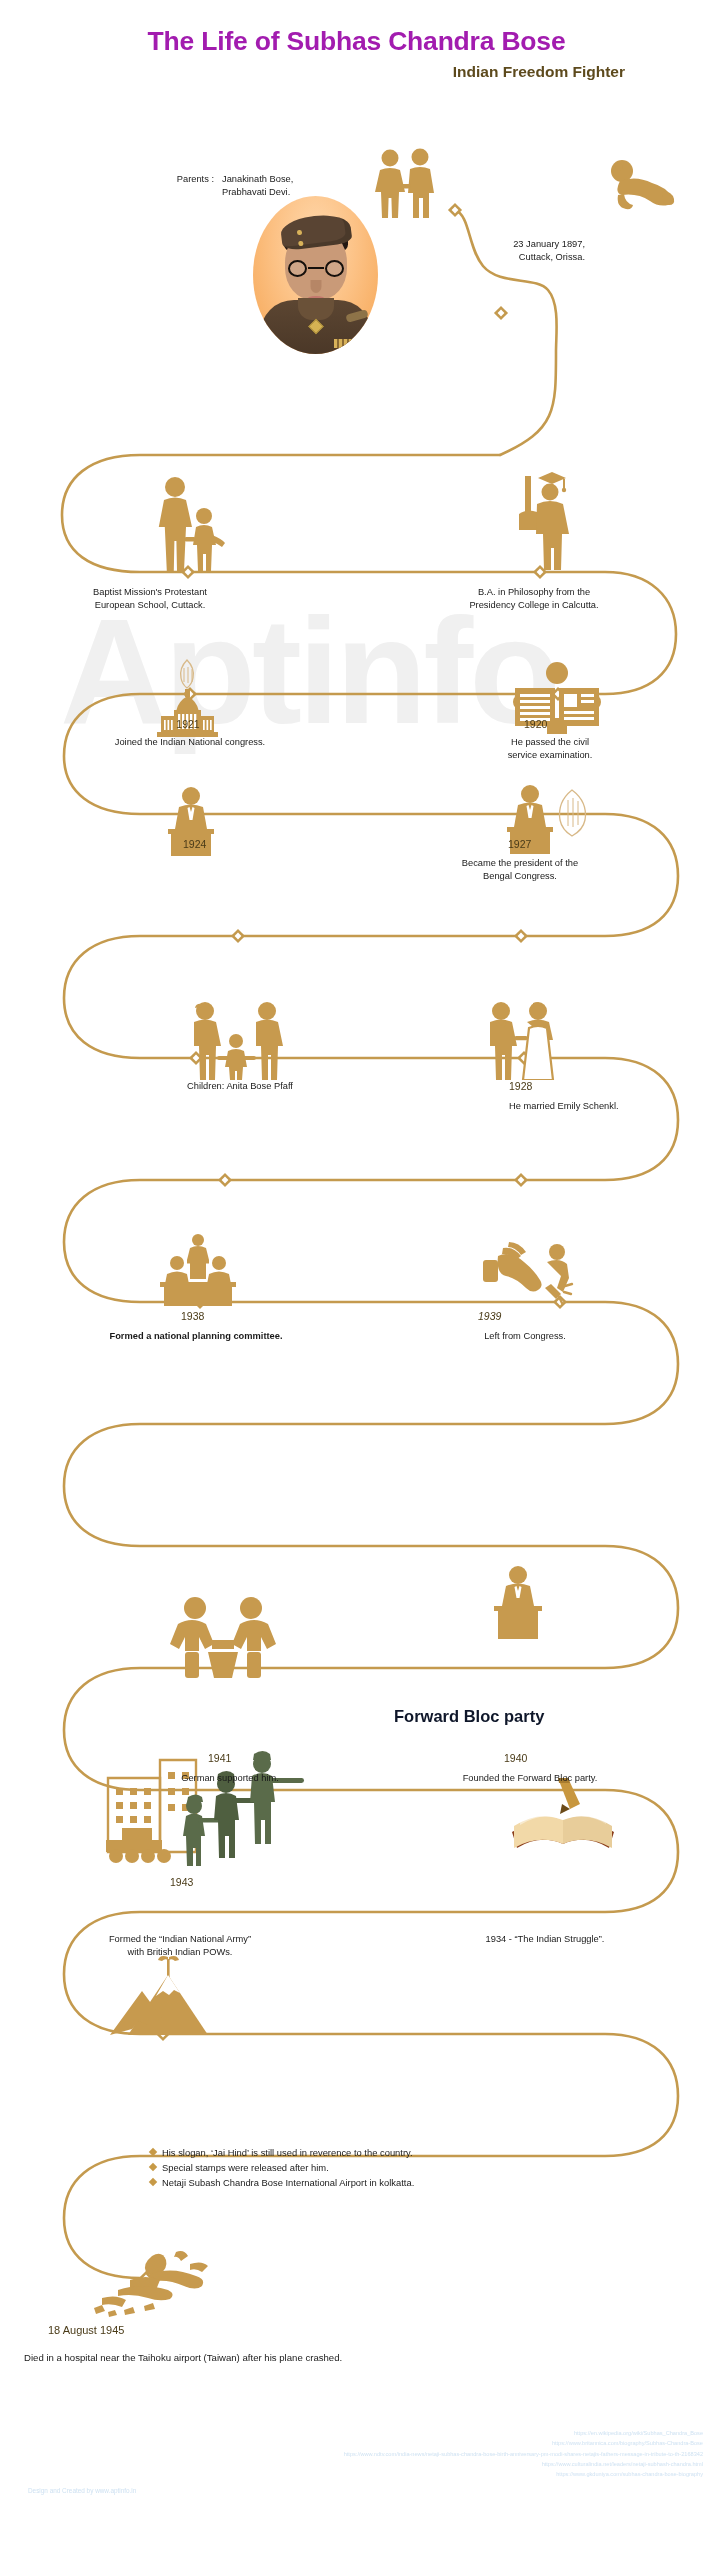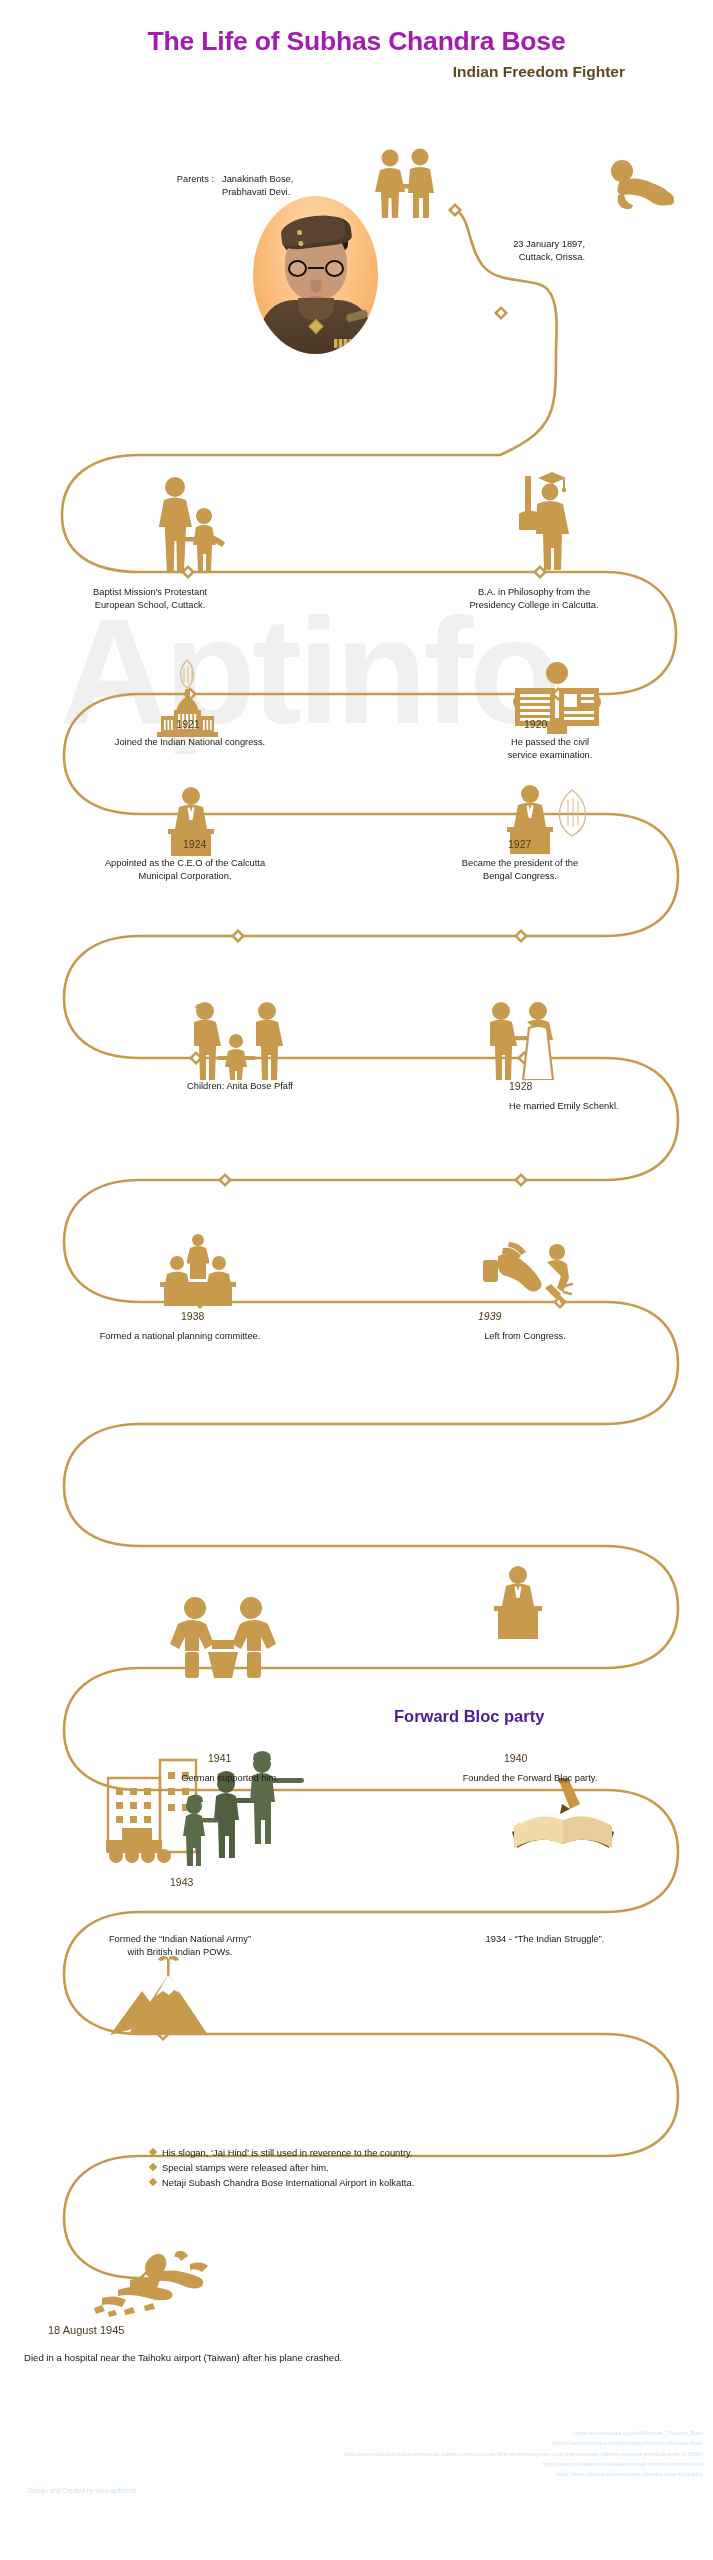--- a/index.html
+++ b/index.html
@@ -202,21 +202,21 @@
     transform: rotate(-16deg);
   }
 
   
   #fwd-bloc-label {
     position: absolute;
     left: 394px; top: 1707px;
     z-index: 5;
     font-size: 16.5px;
     font-weight: 700;
-    color: #4c1d95;
+    color: #0f172a;
   }
 
   
   #bullets {
     position: absolute;
     left: 150px; top: 2145px;
     z-index: 5;
     width: 470px;
   }
   #bullets .bline {
@@ -447,22 +447,20 @@
       <circle cx="39" cy="11" r="9"></circle>
       <path d="M27,22 q12,-5 24,0 l4,22 h-32 z"></path>
       <path d="M16,44 h46 v5 h-46 z"></path>
       <path d="M19,49 h40 v22 h-40 z"></path>
     </g>
     <g fill="#fff">
       <path d="M37.5,22 l1.5,5 l1.5,-5 l2,1 l-2,12 h-3 l-2,-12 z"></path>
     </g>
   </svg>
   <div class="year" style="left:183px; top:838px;">1924</div>
-  <div class="cap center" style="left:10px; top:857px; width:350px;">Appointed as the C.E.O of the Calcutta
-Municipal Corporation.</div>
 
   <svg class="icon" style="left:492px; top:782px; width:110px; height:76px;" viewBox="0 0 110 76">
     <g fill="#c79a4e">
       <circle cx="38" cy="12" r="9"></circle>
       <path d="M26,23 q12,-5 24,0 l4,22 h-32 z"></path>
       <path d="M15,45 h46 v5 h-46 z"></path>
       <path d="M18,50 h40 v22 h-40 z"></path>
     </g>
     <g fill="#fff">
       <path d="M36.5,23 l1.5,5 l1.5,-5 l2,1 l-2,12 h-3 l-2,-12 z"></path>
@@ -517,21 +515,21 @@
       <circle cx="27" cy="29" r="7"></circle>
       <circle cx="48" cy="27" r="7" opacity="0"></circle>
       <circle cx="69" cy="29" r="7"></circle>
       <path d="M17,40 q10,-5 20,0 l2,10 h-24 z"></path>
       <path d="M59,40 q10,-5 20,0 l2,10 h-24 z"></path>
       <rect x="10" y="48" width="76" height="5"></rect>
       <path d="M14,53 h68 v19 h-68 z"></path>
     </g>
   </svg>
   <div class="year" style="left:181px; top:1310px;">1938</div>
-  <div class="cap center" style="left:20px; top:1330px; width:320px;">Formed a national planning committee.</div>
+  <div class="cap center" style="left:36px; top:1330px; width:320px;font-weight:bold;">Formed a national planning committee.</div>
 
   <svg class="icon" style="left:481px; top:1240px; width:94px; height:66px;" viewBox="0 0 94 66">
     <g fill="#c79a4e">
       <rect x="2" y="20" width="15" height="22" rx="3"></rect>
       <path d="M17,16 q12,-6 26,6 q10,8 16,18 q4,6 -2,10 q-6,4 -12,-2 q-10,-10 -20,-12 q-10,-2 -8,-20 z"></path>
       <path d="M22,8 q10,-2 18,8 l-5,4 q-7,-7 -14,-6 z"></path>
       <path d="M28,2 q10,0 17,10 l-5,3 q-6,-8 -13,-8 z"></path>
       <circle cx="76" cy="12" r="8"></circle>
       <path d="M66,22 q12,-5 20,2 l2,14 l-6,14 l-6,-4 l4,-12 z"></path>
       <path d="M70,44 l10,10 l-5,5 l-11,-11 z"></path>

